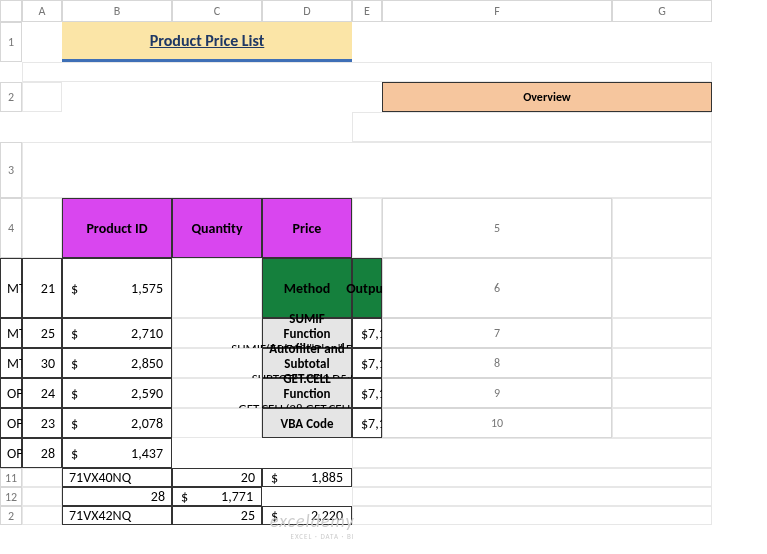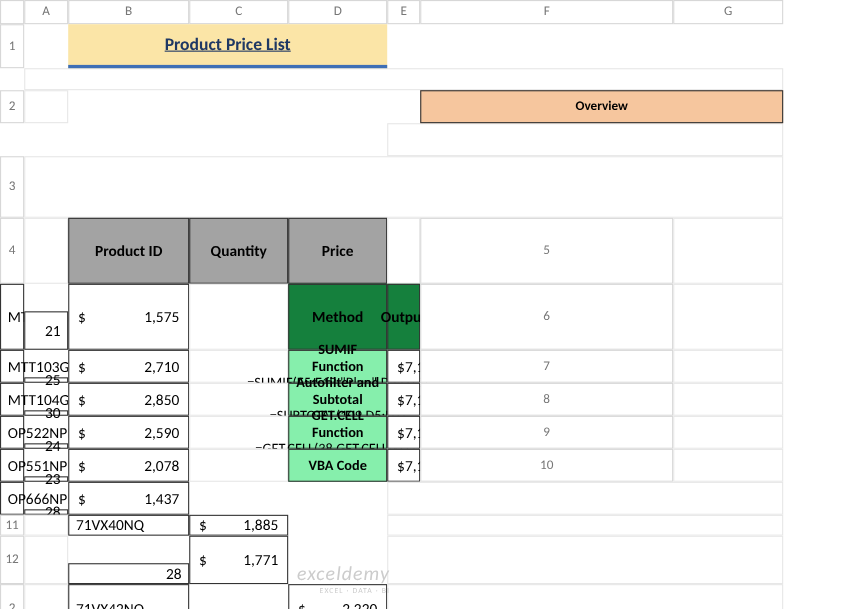--- a/index.html
+++ b/index.html
@@ -45,38 +45,38 @@
     border-bottom: 3px solid #3E6FB6;
     display: flex;
     align-items: center;
     justify-content: center;
     font-weight: bold;
     color: #1F3864;
     font-size: 16px;
     text-decoration: underline;
   }
   .hdr-yellow {
-    background: #a3a3a3;
+    background: #d946ef;
     font-weight: bold;
     text-align: center;
     display: flex;
     align-items: center;
     justify-content: center;
     border: 1px solid #333;
     font-size: 14px;
   }
   .tcell {
     border: 1px solid #333;
     display: flex;
     align-items: center;
     padding: 0 6px;
     background: #fff;
     font-size: 14px;
   }
-  .tcell.right { justify-content: flex-end; margin-top: 25px; }
+  .tcell.right { justify-content: flex-end; }
   .price {
     border: 1px solid #333;
     display: flex;
     align-items: center;
     justify-content: space-between;
     padding: 0 8px;
     background: #fff;
     font-size: 14px;
   }
   .ov-title {
@@ -93,21 +93,21 @@
   .ov-head {
     background: #15803d;
     border: 1px solid #333;
     display: flex;
     align-items: center;
     justify-content: center;
     font-weight: bold;
   }
   .ov-method {
     border: 1px solid #333;
-    background: #86efac;
+    background: #e5e5e5;
     display: flex;
     flex-direction: column;
     align-items: center;
     justify-content: center;
     text-align: center;
     padding: 2px 4px;
     font-size: 13px;
   }
   .ov-method .mb { font-weight: bold; }
   .ov-output {
@@ -259,20 +259,21 @@
   <div class="tcell right">28</div>
   <div class="price">
       <span>$</span>
       <span>1,437</span>
     </div>
   <div class="cell" style="grid-column:6/9"></div>
 
   <div class="rowhead">11</div>
   <div class="cell"></div>
   <div class="tcell">71VX40NQ</div>
+  <div class="tcell right">20</div>
   <div class="price">
       <span>$</span>
       <span>1,885</span>
     </div>
   <div class="cell" style="grid-column:6/9"></div>
 
   <div class="rowhead">12</div>
   <div class="cell"></div>
   <div class="tcell right">28</div>
   <div class="price">

